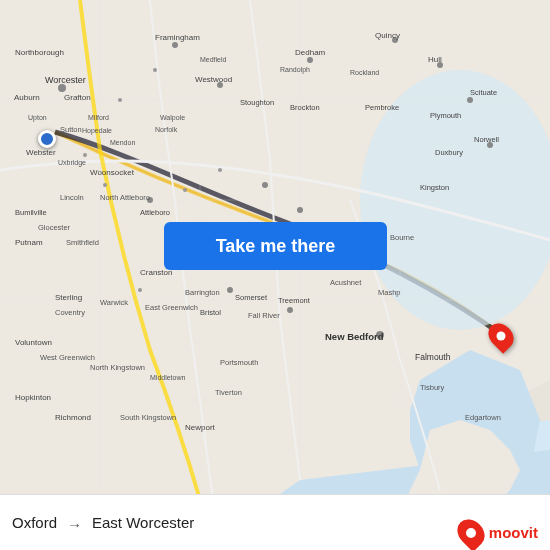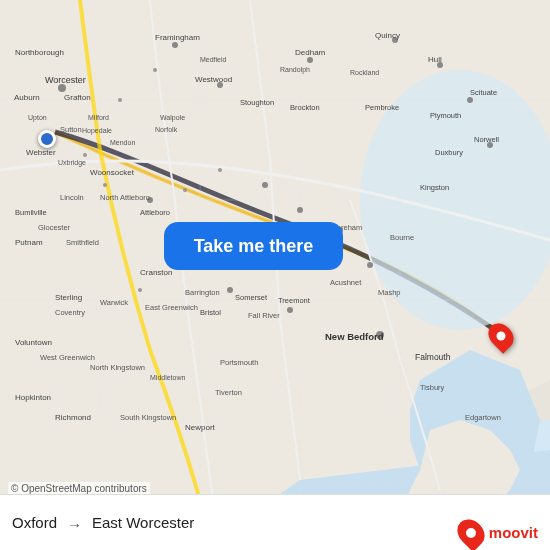--- a/index.html
+++ b/index.html
@@ -24,26 +24,26 @@
       position: absolute;
       top: 0; left: 0;
       width: 100%; height: 100%;
     }
 
     
     #take-me-there-btn {
       position: absolute;
       top: 222px;
       left: 164px;
-      width: 179px;
+      width: 223px;
       height: 48px;
       background-color: #1a73e8;
       color: white;
       border: none;
-      border-radius: 14px;
+      border-radius: 6px;
       font-size: 18px;
       font-weight: bold;
       cursor: pointer;
       z-index: 10;
       display: flex;
       align-items: center;
       justify-content: center;
     }
 
     
@@ -311,21 +311,20 @@
   </svg>
 
   <div id="origin-marker"></div>
 
   <div id="dest-marker">
     <div id="dest-pin"></div>
   </div>
 
   <button id="take-me-there-btn">Take me there</button>
 
-  <div id="attribution">© OpenStreetMap contributors</div>
 
   <div id="bottom-bar">
     <span id="origin-label">Oxford</span>
     <span id="arrow-icon">→</span>
     <span id="destination-label">East Worcester</span>
     <div id="moovit-logo">
       <div id="moovit-pin"></div>
       <span id="moovit-text">moovit</span>
     </div>
   </div>

